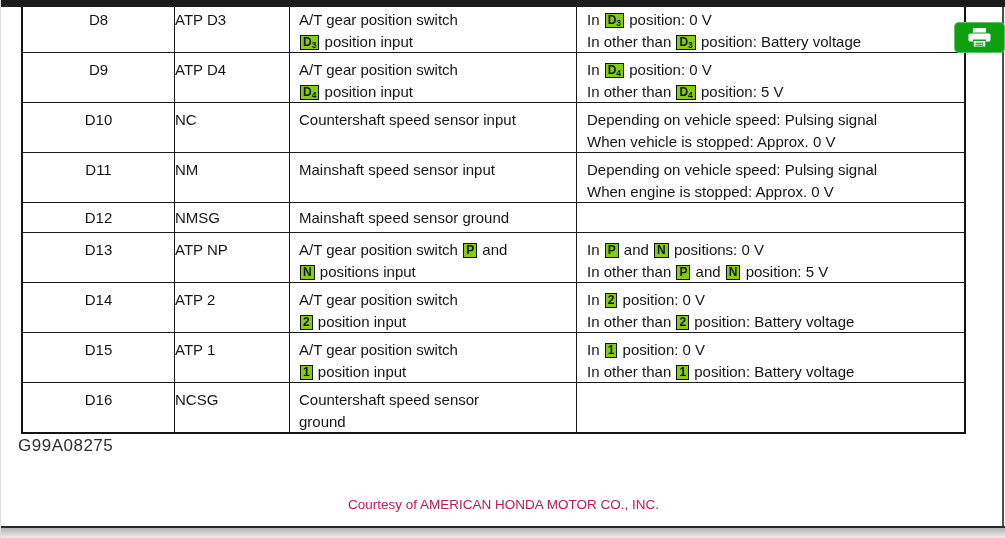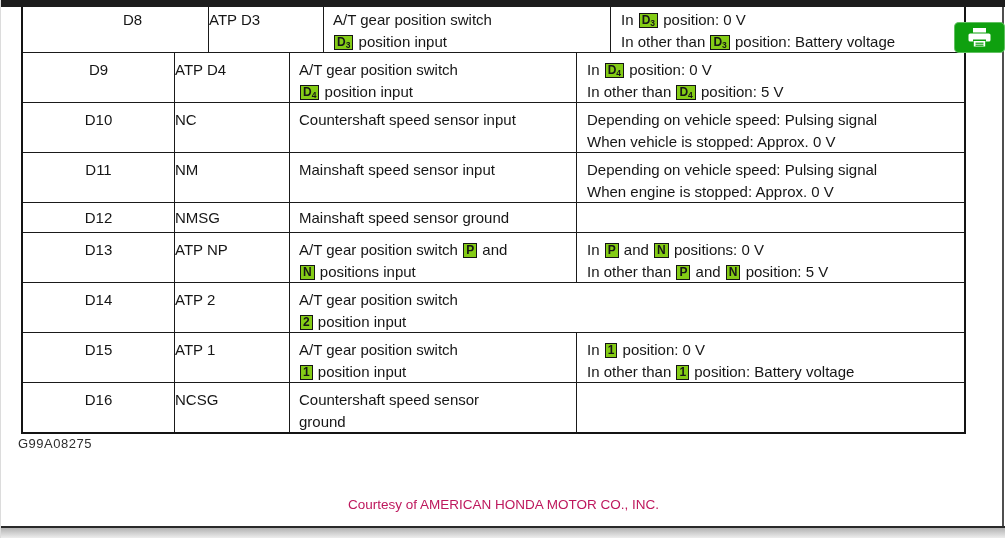--- a/index.html
+++ b/index.html
@@ -24,21 +24,21 @@
     border-top:2px solid #2a2a2a;
     background:linear-gradient(to bottom,#b3b3b3,#ededed);
   }
   
   .pin-table {
     position:absolute; left:20px; top:7px; width:945px;
     border:2px solid #141414; border-top:none;
     background:#fff;
   }
   .row { display:flex; height:50px; border-top:1.5px solid #1a1a1a; }
-  .row:first-child { border-top:none;margin-left:34px; }
+  .row:first-child { border-top:none; }
   .row.h45 { height:45px; }
   .row.h30 { height:30px; }
   .cell {
     height:100%; border-right:1.5px solid #1a1a1a;
     font-size:15px; line-height:22px; padding-top:6px;
     overflow:hidden;
   }
   .row.h45 .cell { padding-top:2px; }
   .row.h30 .cell { padding-top:4px; }
   .cell:last-child { border-right:none; }
@@ -49,21 +49,21 @@
   .pbox {
     display:inline-block; border:1.5px solid #141414;
     font-weight:bold; font-size:12px; line-height:13px;
     padding:0 2px; margin:0 1px; vertical-align:1px;
     background:#84cc16;
   }
   .pbox sub { font-size:8.5px; line-height:8px; vertical-align:-2px; }
   
   .gcode {
     position:absolute; left:17px; top:436px;
-    font-size:13px; color:#2e2e2e; letter-spacing:0.5px;
+    font-size:17px; color:#2e2e2e; letter-spacing:0.5px;
   }
   .courtesy {
     position:absolute; left:0; top:497px; width:1005px;
     text-align:center; font-size:13.5px; color:#be185d;
   }
   
   .print-btn {
     position:absolute; left:953px; top:22px; width:51px; height:31px;
     border:none; border-radius:5px; background:#0fa00f;
     display:flex; align-items:center; justify-content:center;
@@ -172,20 +172,24 @@
         <div class="row ">
           <div class="cell pin">
             <div class="line">D14</div>
           </div>
           <div class="cell name">
             <div class="line">ATP 2</div>
           </div>
           <div class="cell desc">
             <div class="line">A/T gear position switch</div>
             <div class="line"><span class="pbox">2</span> position input</div>
+          </div>
+          <div class="cell cond">
+            <div class="line">In <span class="pbox">2</span> position: 0 V</div>
+            <div class="line">In other than <span class="pbox">2</span> position: Battery voltage</div>
           </div>
         </div>
         <div class="row ">
           <div class="cell pin">
             <div class="line">D15</div>
           </div>
           <div class="cell name">
             <div class="line">ATP 1</div>
           </div>
           <div class="cell desc">

